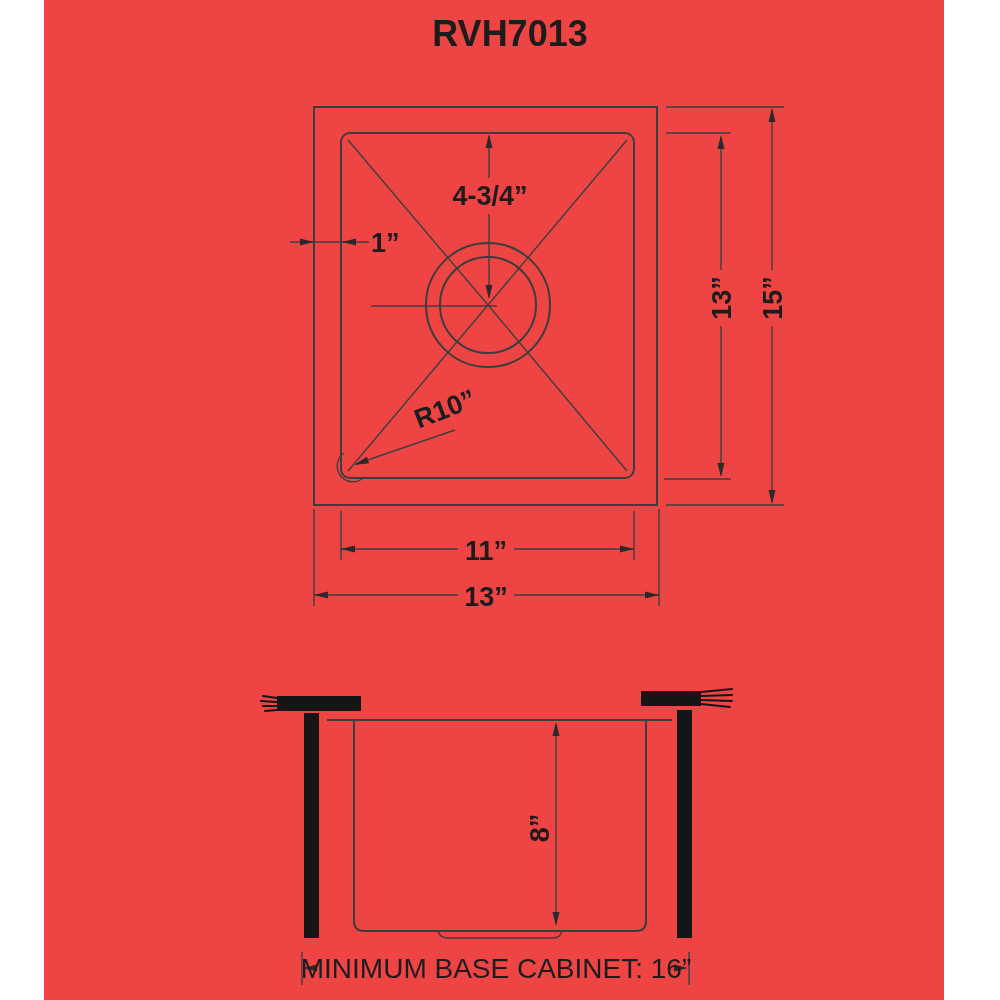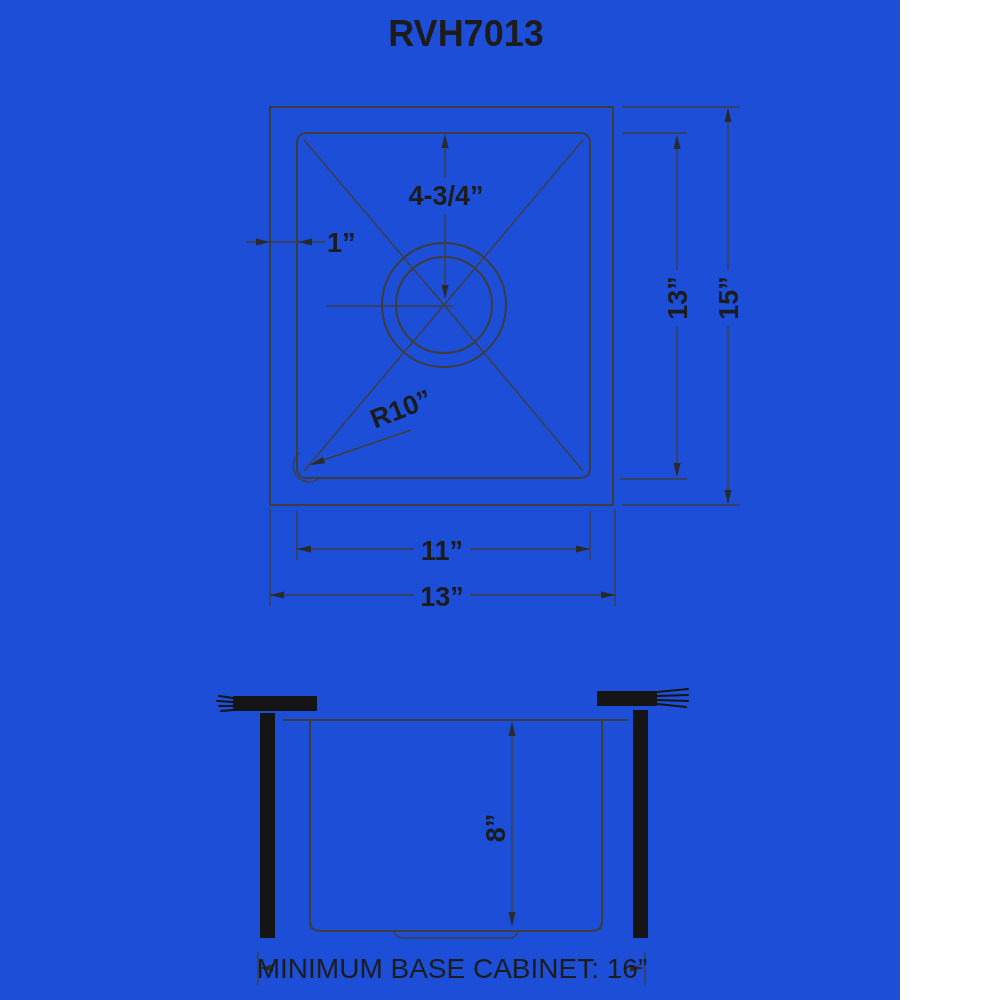--- a/index.html
+++ b/index.html
@@ -1,17 +1,17 @@
 <!DOCTYPE html>
 <html><head>
 <meta charset="utf-8">
 <style>
   html,body{margin:0;padding:0;background:#ffffff;}
-  .canvas{position:relative;width:900px;height:1000px;background:#1d4ed8;overflow:hidden;
-          font-family:"Liberation Sans", sans-serif;}
+  .canvas{position:relative;width:900px;height:1000px;background:#ef4444;overflow:hidden;
+          font-family:"Liberation Sans", sans-serif;margin-left:44px;}
   svg{position:absolute;left:0;top:0;}
   .ln{stroke:#3d3d3d;stroke-width:2;fill:none;}
   .thin{stroke:#3f3f3f;stroke-width:1.4;fill:none;}
   .arrow{fill:#2a2a2a;stroke:none;}
   .blk{fill:#151515;stroke:none;}
   .wisp{stroke:#151515;stroke-width:2;fill:none;stroke-linecap:round;}
   .dimtxt{font-family:"Liberation Sans", sans-serif;font-weight:bold;font-size:27px;fill:#1c1c1c;}
   .titletxt{font-family:"Liberation Sans", sans-serif;font-weight:bold;font-size:36px;fill:#1c1c1c;}
   .notetxt{font-family:"Liberation Sans", sans-serif;font-weight:normal;font-size:28px;fill:#1c1c1c;}
 </style>

